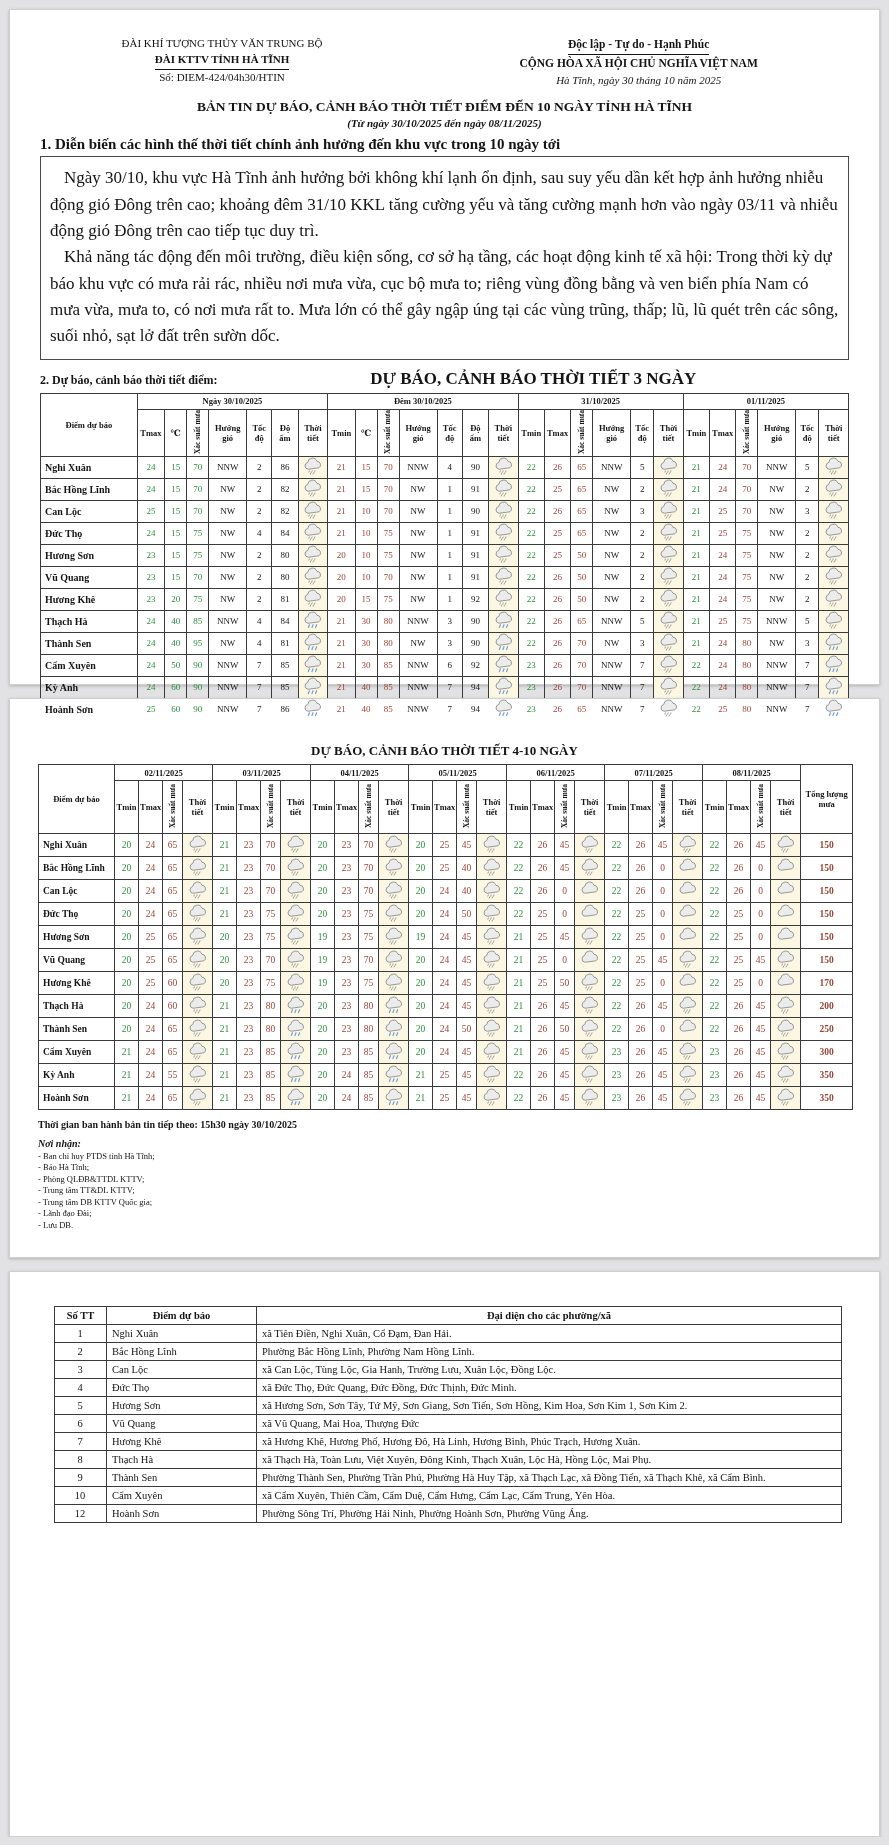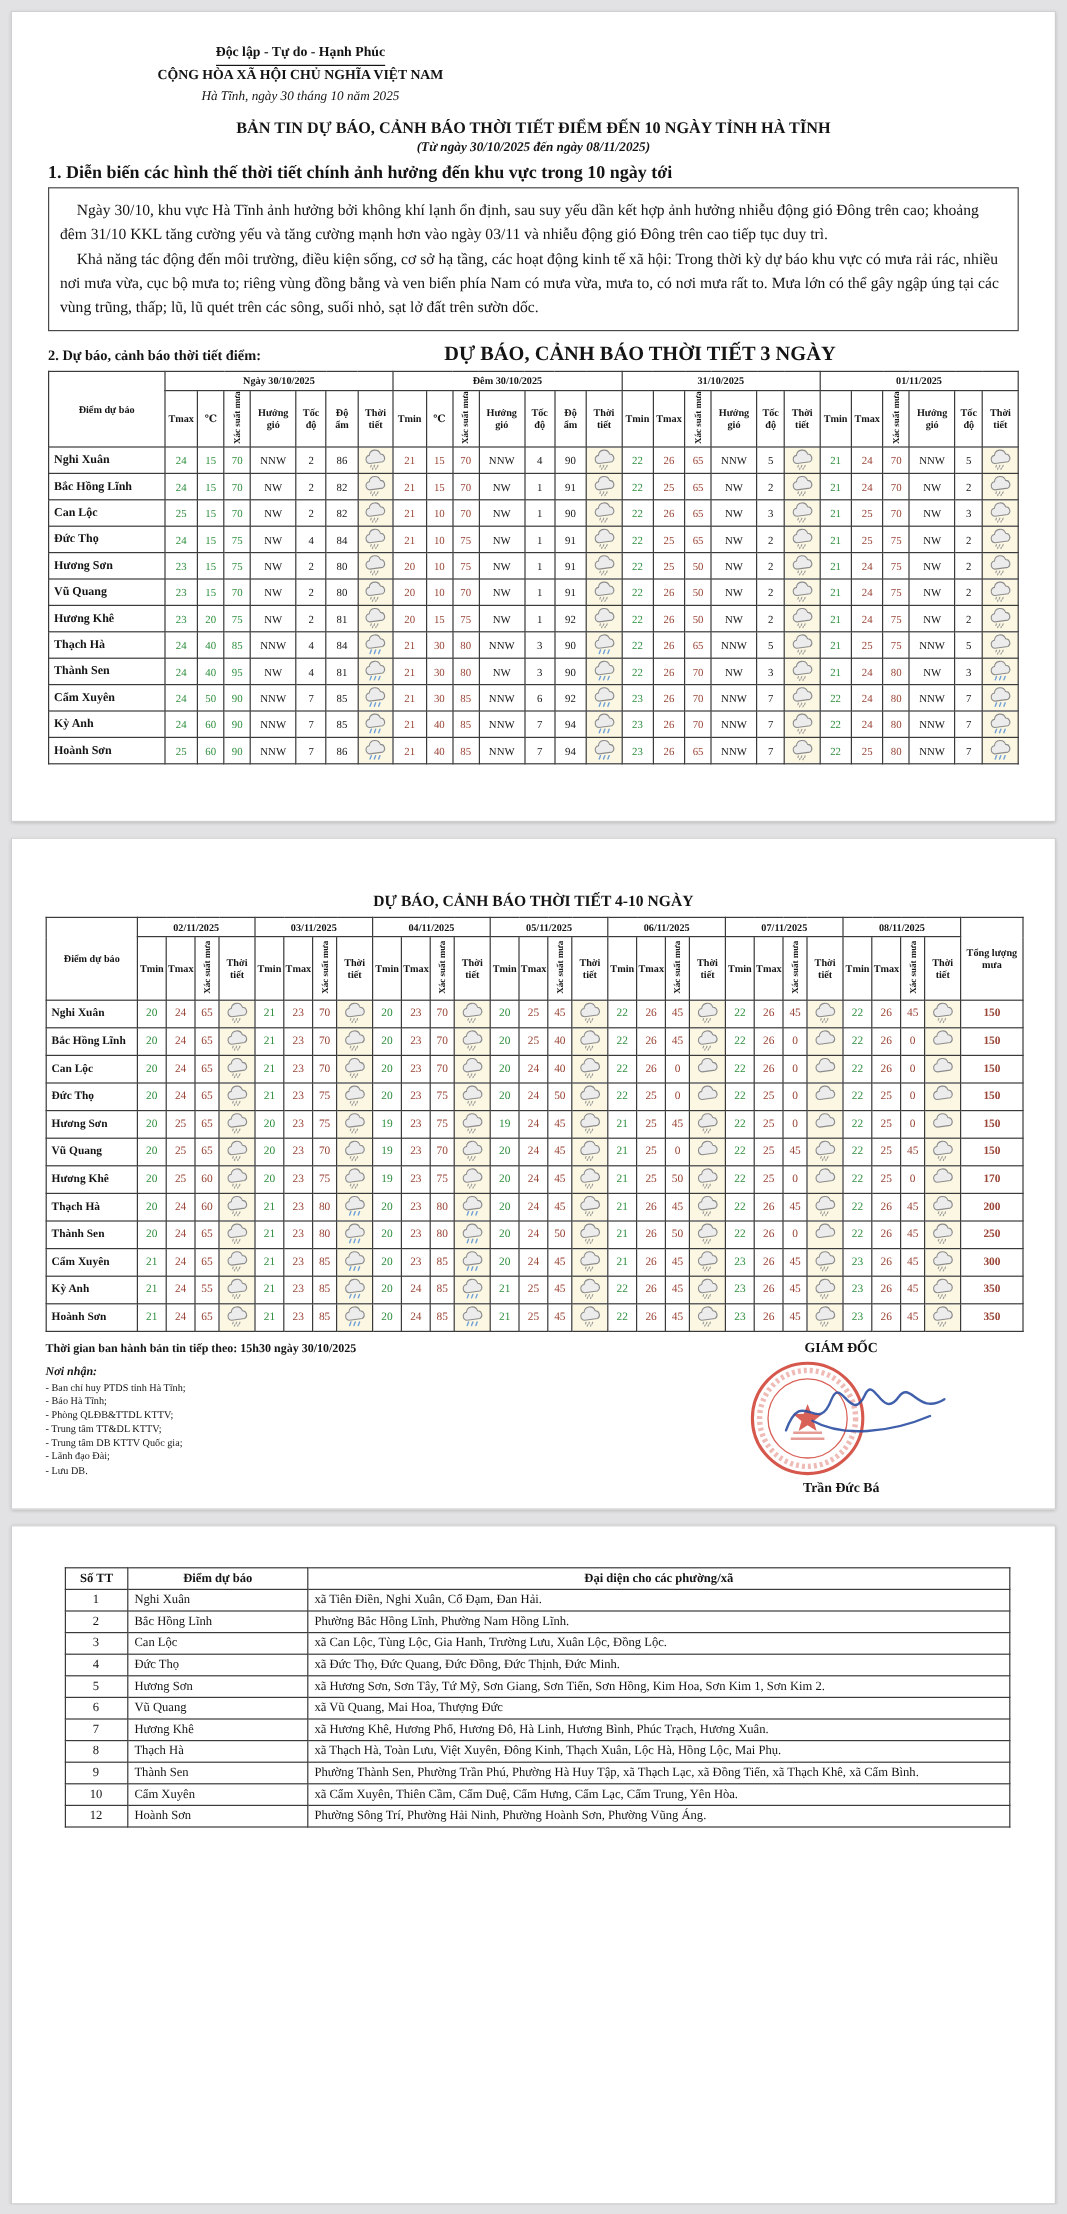--- a/index.html
+++ b/index.html
@@ -13,21 +13,21 @@
   
   .hdrrow{display:flex;justify-content:space-between;align-items:flex-start;}
   .hl{width:45%;text-align:center;font-size:11px;line-height:1.45;}
   .hl .l2{font-weight:bold;}
   .hr{width:52%;text-align:center;font-size:11.5px;line-height:1.45;font-weight:bold;}
   .u{display:inline-block;border-bottom:1px solid #141414;padding-bottom:1px;}
   .pd{font-style:italic;font-weight:normal;font-size:11px;margin-top:2px;}
   .doctitle{text-align:center;font-weight:bold;font-size:13.5px;margin-top:10px;}
   .docsub{text-align:center;font-weight:bold;font-style:italic;font-size:11px;margin:2px 0 7px;}
   .sec1{font-weight:bold;font-size:15px;margin:2px 0 3px;}
-  .box{border:1px solid #4a4a4a;padding:8px 9px 9px;font-size:13px;line-height:1.55;}
+  .box{border:1px solid #4a4a4a;padding:8px 9px 9px;font-size:17px;line-height:1.55;}
   .box p{margin:0;text-indent:14px;}
   .sec2row{display:flex;align-items:baseline;margin:9px 0 4px;}
   .sec2{font-weight:bold;font-size:12px;white-space:nowrap;}
   .t3title{flex:1;text-align:center;font-weight:bold;font-size:17px;}
 
   
   table{border-collapse:collapse;table-layout:fixed;width:100%;}
   th,td{border:1px solid #3a3a3a;text-align:center;vertical-align:middle;padding:0 1px;overflow:hidden;}
   th{font-weight:bold;}
   #t3{font-size:9px;}
@@ -69,20 +69,25 @@
   #apx{font-size:10.5px;}
   #apx th{font-size:10.5px;height:17px;}
   #apx td{height:17px;text-align:left;padding-left:5px;}
   #apx td.cno{text-align:center;padding-left:0;}
 </style>
 </head>
 <body>
 
 <div class="page p1">
   <div class="hdrrow">
+    <div class="hl">
+      <div class="l1">ĐÀI KHÍ TƯỢNG THỦY VĂN TRUNG BỘ</div>
+      <div class="l2"><span class="u">ĐÀI KTTV TỈNH HÀ TĨNH</span></div>
+      <div class="l3">Số: DIEM-424/04h30/HTIN</div>
+    </div>
     <div class="hr">
       <div><span class="u">Độc lập - Tự do - Hạnh Phúc</span></div>
       <div>CỘNG HÒA XÃ HỘI CHỦ NGHĨA VIỆT NAM</div>
       <div class="pd">Hà Tĩnh, ngày 30 tháng 10 năm 2025</div>
     </div>
   </div>
   <div class="doctitle">BẢN TIN DỰ BÁO, CẢNH BÁO THỜI TIẾT ĐIỂM ĐẾN 10 NGÀY TỈNH HÀ TĨNH</div>
   <div class="docsub">(Từ ngày 30/10/2025 đến ngày 08/11/2025)</div>
   <div class="sec1">1. Diễn biến các hình thế thời tiết chính ảnh hưởng đến khu vực trong 10 ngày tới</div>
   <div class="box">
@@ -2029,36 +2034,20 @@
       <div class="recips" id="recips">
           <div>- Ban chỉ huy PTDS tỉnh Hà Tĩnh;</div>
           <div>- Báo Hà Tĩnh;</div>
           <div>- Phòng QLĐB&amp;TTDL KTTV;</div>
           <div>- Trung tâm TT&amp;DL KTTV;</div>
           <div>- Trung tâm DB KTTV Quốc gia;</div>
           <div>- Lãnh đạo Đài;</div>
           <div>- Lưu DB.</div>
         </div>
     </div>
-    <div class="fr">
-      <div class="gd">GIÁM ĐỐC</div>
-      <div class="stampwrap">
-        <svg class="stampsvg" width="100" height="100" viewBox="0 0 100 100">
-          <circle cx="50" cy="50" r="46" fill="none" stroke="#cf3b2e" stroke-width="2.6" opacity="0.85"></circle>
-          <circle cx="50" cy="50" r="33" fill="none" stroke="#cf3b2e" stroke-width="1.1" opacity="0.8"></circle>
-          <circle cx="50" cy="50" r="40" fill="none" stroke="#cf3b2e" stroke-width="4.5" opacity="0.35" stroke-dasharray="2.5 2.5"></circle>
-          <path d="M50 38 l3.2 8.2 8.8 0.4 -6.9 5.5 2.4 8.5 -7.5-4.9 -7.5 4.9 2.4 -8.5 -6.9 -5.5 8.8 -0.4 z" fill="#cf3b2e" opacity="0.8"></path>
-          <path d="M38 62 h24 M36 67 h28" stroke="#cf3b2e" stroke-width="2" opacity="0.5"></path>
-        </svg>
-        <svg class="sigsvg" width="150" height="74" viewBox="0 0 150 74">
-          <path d="M8 52 C 22 14, 34 58, 46 26 C 54 6, 62 48, 74 22 C 82 6, 88 44, 102 24 C 112 10, 118 40, 140 26 M30 44 C 55 58, 95 54, 128 40" fill="none" stroke="#2b4fa3" stroke-width="2" stroke-linecap="round" opacity="0.9"></path>
-        </svg>
-      </div>
-      <div class="signame">Trần Đức Bá</div>
-    </div>
   </div>
 </div>
 
 <div class="spacer"></div>
 
 <div class="page p3">
   <table id="apx">
       <colgroup>
         <col style="width:52px">
         <col style="width:150px">

